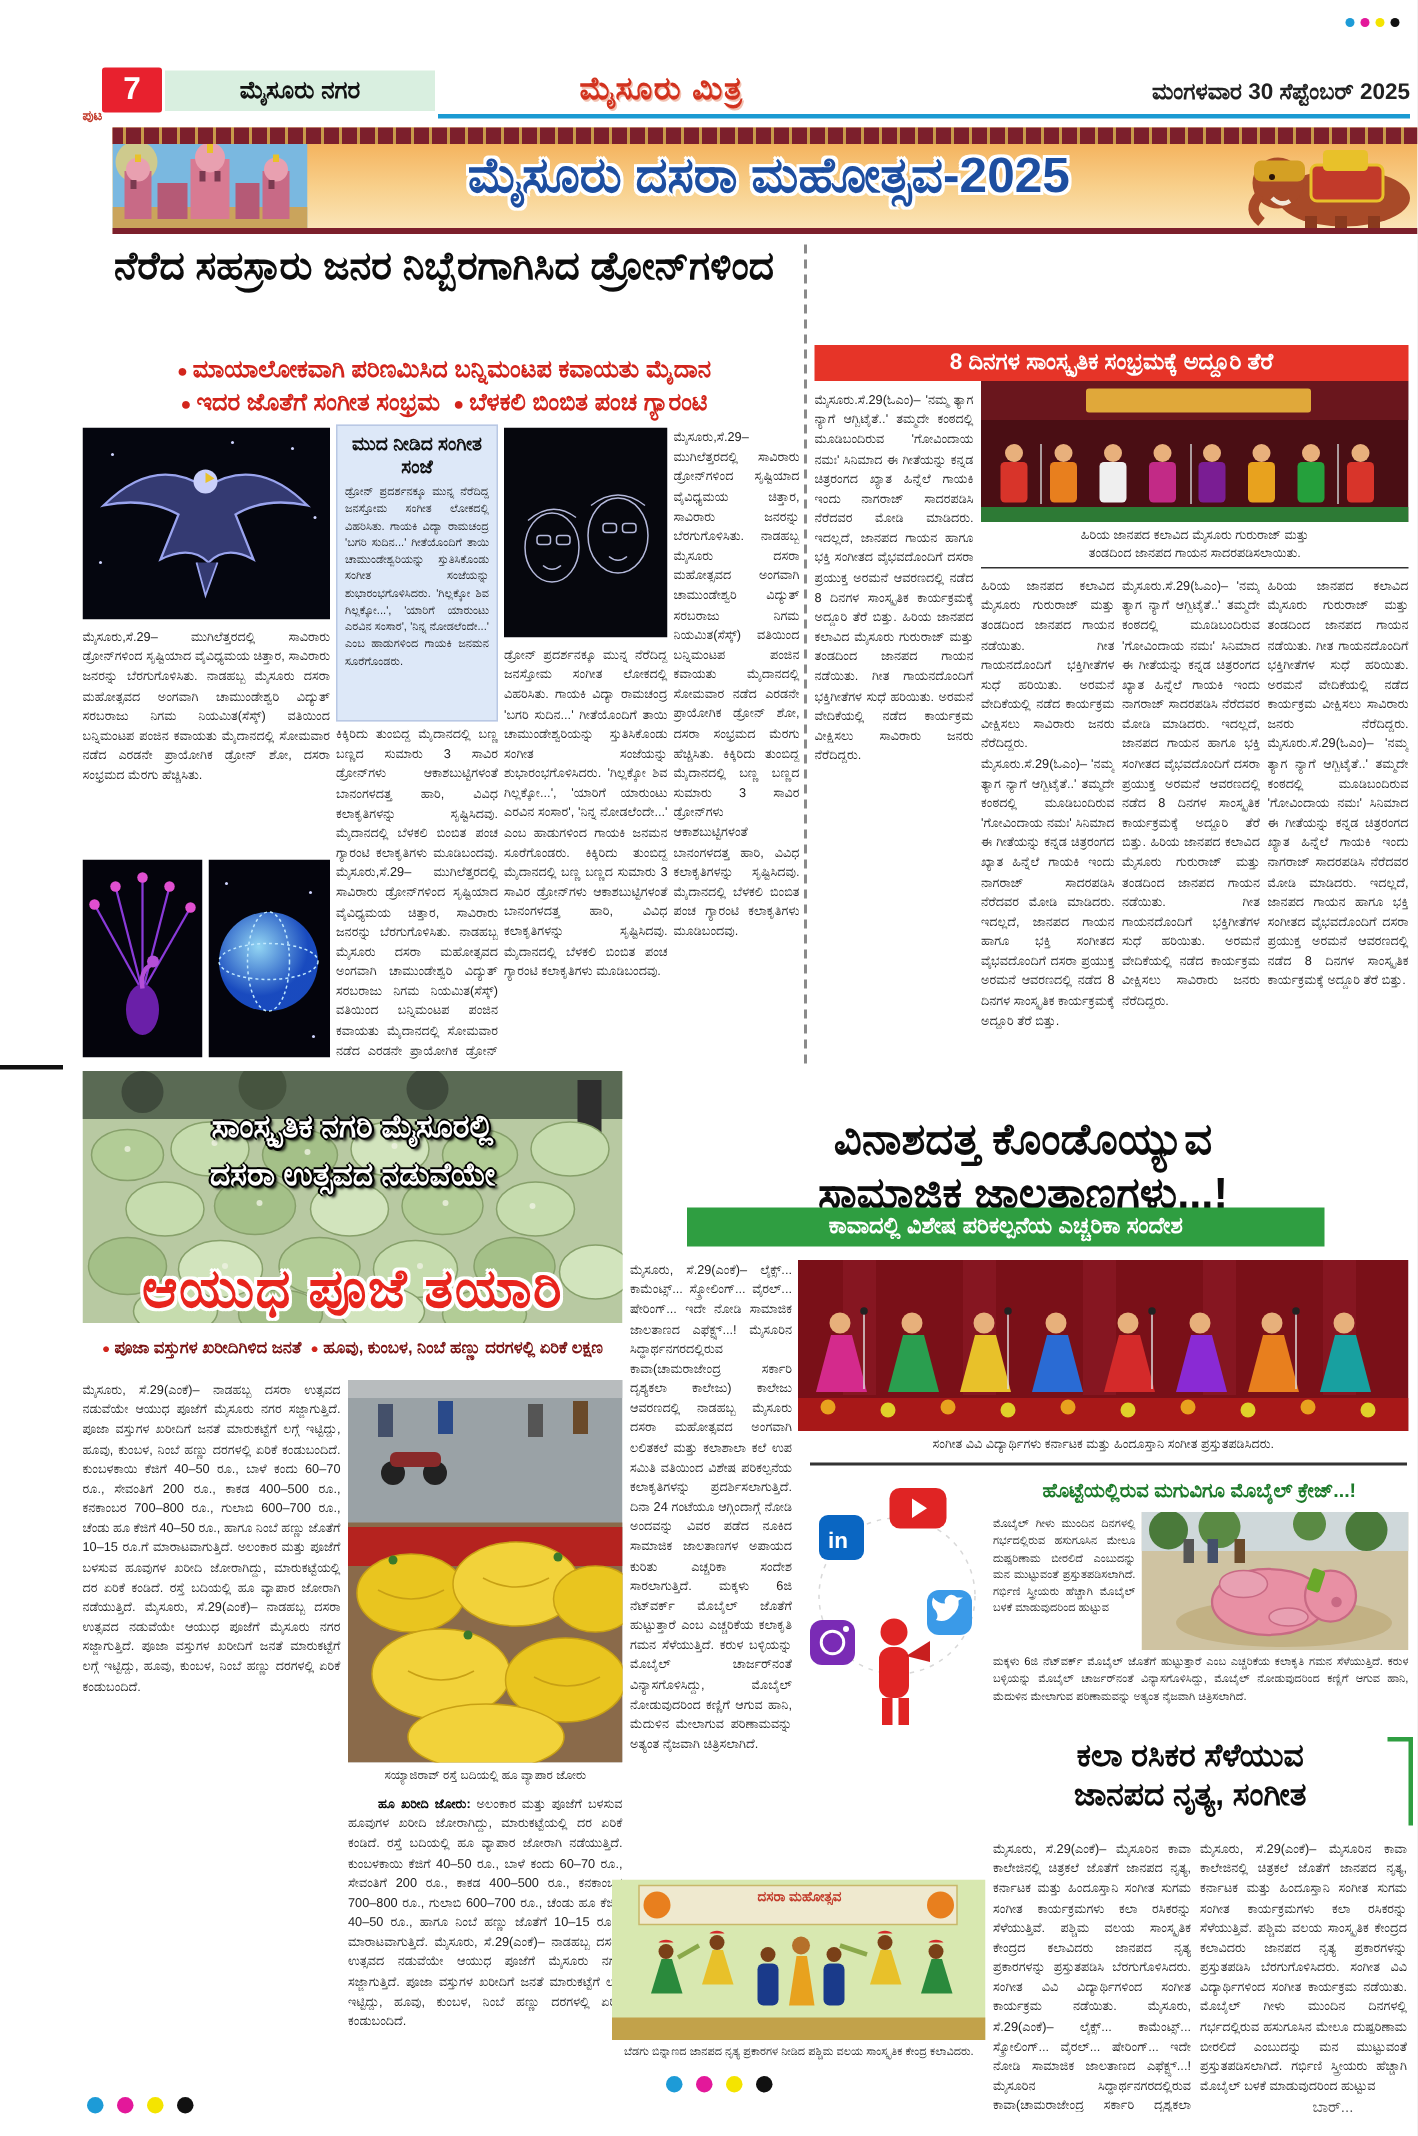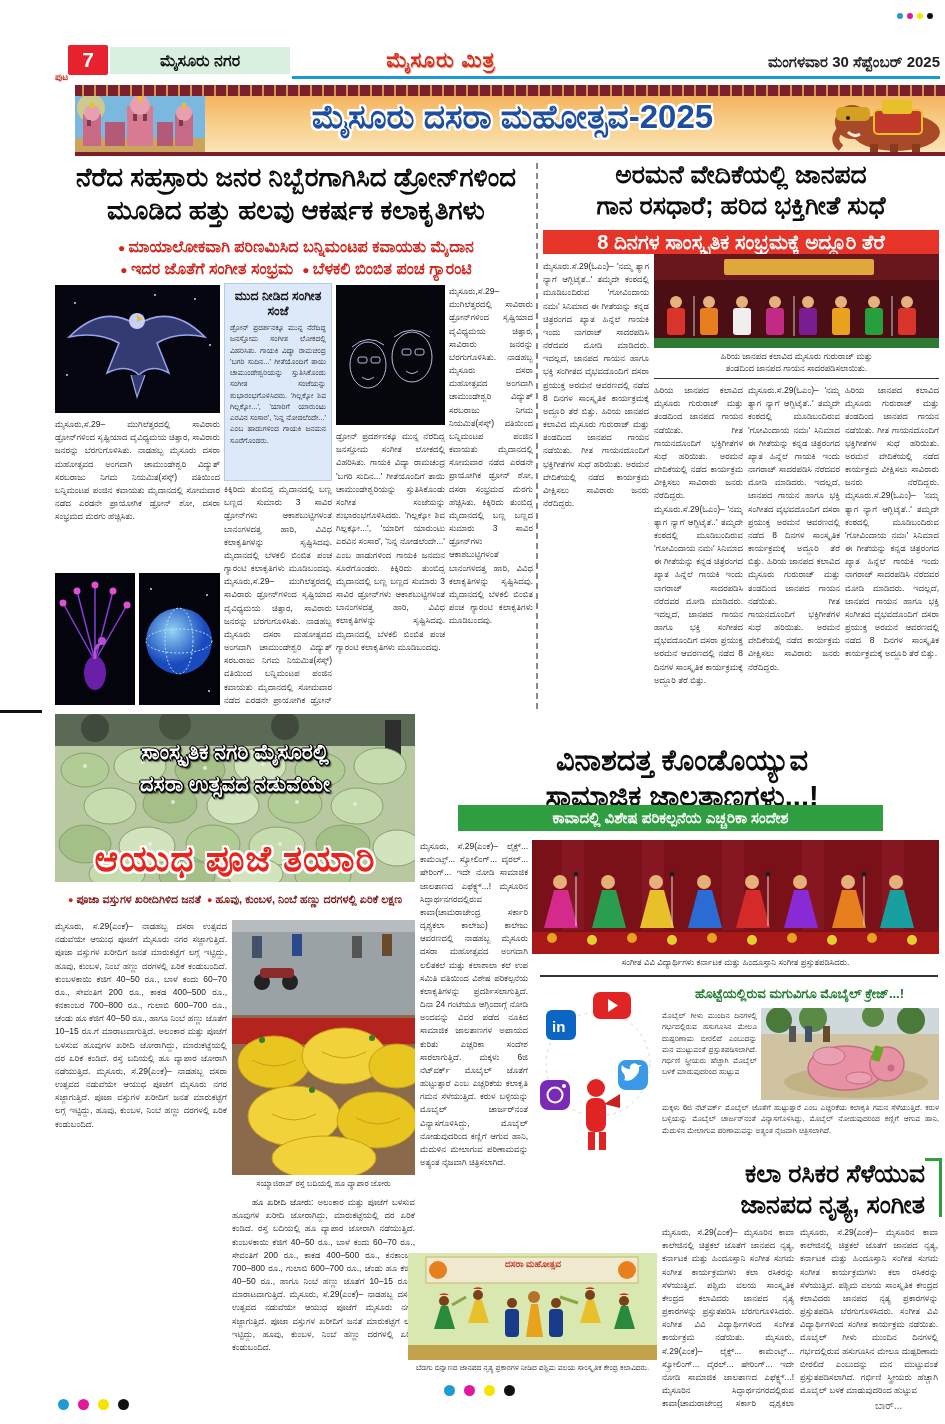--- a/index.html
+++ b/index.html
@@ -17,29 +17,29 @@
   .banner{background:linear-gradient(180deg,#f3a94e 0%,#f8cf8a 55%,#fbe7bd 100%);margin-left:20px;}
   .banner-border-top{height:11px;background:repeating-linear-gradient(90deg,#7c1f2c 0 7px,#c89a4a 7px 9px,#7c1f2c 9px 12px);}
   .banner-border-bot{position:absolute;left:0;right:0;bottom:0;height:4px;background:#7c1f2c;}
   .banner-title{font-size:33px;font-weight:bold;color:#1d4ea0;text-align:center;
     text-shadow:-2px 0 #fff,2px 0 #fff,0 -2px #fff,0 2px #fff,2px 2px #fff,-2px -2px #fff,2px -2px #fff,-2px 2px #fff;}
   
   .hl{font-weight:bold;color:#0d0d0d;text-align:center;line-height:1.25;}
   .hl-drone{font-size:26px;}
   .hl-palace{font-size:25px;}
   .hl-social{font-size:29px;}
-  .hl-kalaa{font-size:25px;text-align:right;}
+  .hl-kalaa{font-size:21px;}
   .red-bullets{color:#d2251c;font-weight:bold;font-size:16px;text-align:center;line-height:1.4;}
   .red-bullets .b:before{content:"● ";font-size:12px;}
-  .redbar{background:#e63428;color:#fff;font-weight:bold;font-size:20px;text-align:center;}
+  .redbar{background:#e63428;color:#fff;font-weight:bold;font-size:15px;text-align:center;}
   .greenbar{background:#2f9e41;color:#fff;font-weight:bold;font-size:15px;text-align:center;}
   
   .bt{font-size:8.5px;line-height:1.55;text-align:justify;color:#1c1c1c;overflow:hidden;}
   .bt.small{font-size:7.5px;line-height:1.5;}
-  .lead{font-weight:normal;color:#000;padding-left:20px;}
+  .lead{font-weight:bold;color:#000;padding-left:20px;}
   .cap{font-size:8.5px;color:#222;text-align:center;line-height:1.4;}
   .dashv{border-left:2px dashed #8a8a8a;}
   .hr{background:#333;}
   
   .musicbox{background:#dde8f8;border:1px solid #b9c8e4;padding:5px 5px;}
   .musicbox h4{margin:0 0 3px 0;font-size:12.5px;text-align:center;font-weight:bold;color:#101010;}
   
   .veg-overlay{font-size:21px;font-weight:bold;color:#fff;text-align:center;line-height:1.5;
     text-shadow:-1.5px 0 #000,1.5px 0 #000,0 -1.5px #000,0 1.5px #000,2px 2px 2px #000;}
   .ayudha-title{font-size:36px;font-weight:bold;color:#e8251d;text-align:center;letter-spacing:1px;
@@ -104,21 +104,20 @@
         <rect x="72" y="50" width="8" height="8" fill="#8a3a1e"></rect>
         <rect x="94" y="50" width="8" height="8" fill="#8a3a1e"></rect>
       <path d="M30,38 q6,6 12,2" stroke="#f2e8d8" stroke-width="3" fill="none"></path>
       <circle cx="30" cy="24" r="2" fill="#2a1408"></circle>
     </svg>
     <div class="banner-border-bot"></div>
   </div>
 
   <div class="abs hl hl-drone" style="left:57px;top:161px;width:478px;">
     <div>ನೆರೆದ ಸಹಸ್ರಾರು ಜನರ ನಿಬ್ಬೆರಗಾಗಿಸಿದ ಡ್ರೋನ್‌ಗಳಿಂದ</div>
-    <div>ಮೂಡಿದ ಹತ್ತು ಹಲವು ಆಕರ್ಷಕ ಕಲಾಕೃತಿಗಳು</div>
   </div>
   <div class="abs red-bullets" style="left:58px;top:236px;width:476px;">
     <div><span class="b">ಮಾಯಾಲೋಕವಾಗಿ ಪರಿಣಮಿಸಿದ ಬನ್ನಿಮಂಟಪ ಕವಾಯತು ಮೈದಾನ</span></div>
     <div><span class="b">ಇದರ ಜೊತೆಗೆ ಸಂಗೀತ ಸಂಭ್ರಮ</span>&nbsp;&nbsp;<span class="b">ಬೆಳಕಲಿ ಬಿಂಬಿತ ಪಂಚ ಗ್ಯಾರಂಟಿ</span></div>
   </div>
   <div class="abs dashv" style="left:536px;top:163px;height:546px;"></div>
 
   <svg class="abs photo" style="left:55px;top:285px;" width="165" height="128" viewBox="0 0 165 128">
     <rect width="165" height="128" fill="#05060f"></rect>
     <circle cx="20" cy="18" r="1" fill="#cfd4ff"></circle>
@@ -193,24 +192,20 @@
   <div class="abs bt" style="left:336px;top:430px;width:109px;height:280px;">
     <span>ಡ್ರೋನ್ ಪ್ರದರ್ಶನಕ್ಕೂ ಮುನ್ನ ನೆರೆದಿದ್ದ ಜನಸ್ತೋಮ ಸಂಗೀತ ಲೋಕದಲ್ಲಿ ವಿಹರಿಸಿತು. ಗಾಯಕಿ ವಿದ್ಯಾ ರಾಮಚಂದ್ರ 'ಬಗರಿ ಸುದಿನ...' ಗೀತೆಯೊಂದಿಗೆ ತಾಯಿ ಚಾಮುಂಡೇಶ್ವರಿಯನ್ನು ಸ್ತುತಿಸಿಕೊಂಡು ಸಂಗೀತ ಸಂಜೆಯನ್ನು ಶುಭಾರಂಭಗೊಳಿಸಿದರು. 'ಗಿಲ್ಲಕ್ಕೋ ಶಿವ ಗಿಲ್ಲಕ್ಕೋ...', 'ಯಾರಿಗೆ ಯಾರುಂಟು ಎರವಿನ ಸಂಸಾರ', 'ನಿನ್ನ ನೋಡಲೆಂದೇ...' ಎಂಬ ಹಾಡುಗಳಿಂದ ಗಾಯಕಿ ಜನಮನ ಸೂರೆಗೊಂಡರು.</span>
     <span>ಕಿಕ್ಕಿರಿದು ತುಂಬಿದ್ದ ಮೈದಾನದಲ್ಲಿ ಬಣ್ಣ ಬಣ್ಣದ ಸುಮಾರು 3 ಸಾವಿರ ಡ್ರೋನ್‌ಗಳು ಆಕಾಶಬುಟ್ಟಿಗಳಂತೆ ಬಾನಂಗಳದತ್ತ ಹಾರಿ, ವಿವಿಧ ಕಲಾಕೃತಿಗಳನ್ನು ಸೃಷ್ಟಿಸಿದವು. ಮೈದಾನದಲ್ಲಿ ಬೆಳಕಲಿ ಬಿಂಬಿತ ಪಂಚ ಗ್ಯಾರಂಟಿ ಕಲಾಕೃತಿಗಳು ಮೂಡಿಬಂದವು.</span>
   </div>
 
   <div class="abs bt" style="left:449px;top:285px;width:84px;height:425px;">
     <span>ಮೈಸೂರು,ಸೆ.29– ಮುಗಿಲೆತ್ತರದಲ್ಲಿ ಸಾವಿರಾರು ಡ್ರೋನ್‌ಗಳಿಂದ ಸೃಷ್ಟಿಯಾದ ವೈವಿಧ್ಯಮಯ ಚಿತ್ತಾರ, ಸಾವಿರಾರು ಜನರನ್ನು ಬೆರಗುಗೊಳಿಸಿತು. ನಾಡಹಬ್ಬ ಮೈಸೂರು ದಸರಾ ಮಹೋತ್ಸವದ ಅಂಗವಾಗಿ ಚಾಮುಂಡೇಶ್ವರಿ ವಿದ್ಯುತ್ ಸರಬರಾಜು ನಿಗಮ ನಿಯಮಿತ(ಸೆಸ್ಕ್) ವತಿಯಿಂದ ಬನ್ನಿಮಂಟಪ ಪಂಜಿನ ಕವಾಯತು ಮೈದಾನದಲ್ಲಿ ಸೋಮವಾರ ನಡೆದ ಎರಡನೇ ಪ್ರಾಯೋಗಿಕ ಡ್ರೋನ್ ಶೋ, ದಸರಾ ಸಂಭ್ರಮದ ಮೆರಗು ಹೆಚ್ಚಿಸಿತು.</span>
     <span>ಕಿಕ್ಕಿರಿದು ತುಂಬಿದ್ದ ಮೈದಾನದಲ್ಲಿ ಬಣ್ಣ ಬಣ್ಣದ ಸುಮಾರು 3 ಸಾವಿರ ಡ್ರೋನ್‌ಗಳು ಆಕಾಶಬುಟ್ಟಿಗಳಂತೆ ಬಾನಂಗಳದತ್ತ ಹಾರಿ, ವಿವಿಧ ಕಲಾಕೃತಿಗಳನ್ನು ಸೃಷ್ಟಿಸಿದವು. ಮೈದಾನದಲ್ಲಿ ಬೆಳಕಲಿ ಬಿಂಬಿತ ಪಂಚ ಗ್ಯಾರಂಟಿ ಕಲಾಕೃತಿಗಳು ಮೂಡಿಬಂದವು.</span>
   </div>
 
-  <div class="abs hl hl-palace" style="left:543px;top:159px;width:396px;">
-    <div>ಅರಮನೆ ವೇದಿಕೆಯಲ್ಲಿ ಜಾನಪದ</div>
-    <div>ಗಾನ ರಸಧಾರೆ; ಹರಿದ ಭಕ್ತಿಗೀತೆ ಸುಧೆ</div>
-  </div>
   <div class="abs redbar" style="left:543px;top:230px;width:396px;height:24px;line-height:24px;">8 ದಿನಗಳ ಸಾಂಸ್ಕೃತಿಕ ಸಂಭ್ರಮಕ್ಕೆ ಅದ್ದೂರಿ ತೆರೆ</div>
 
   <div class="abs bt" style="left:543px;top:260px;width:106px;height:450px;">
     <span>ಮೈಸೂರು.ಸೆ.29(ಓಎಂ)– 'ನಮ್ಮ ತ್ಯಾಗ ನ್ಯಾಗೆ ಆಗ್ಬಿಟೈತೆ..' ತಮ್ಮದೇ ಕಂಠದಲ್ಲಿ ಮೂಡಿಬಂದಿರುವ 'ಗೋವಿಂದಾಯ ನಮಃ' ಸಿನಿಮಾದ ಈ ಗೀತೆಯನ್ನು ಕನ್ನಡ ಚಿತ್ರರಂಗದ ಖ್ಯಾತ ಹಿನ್ನೆಲೆ ಗಾಯಕಿ ಇಂದು ನಾಗರಾಜ್ ಸಾದರಪಡಿಸಿ ನೆರೆದವರ ಮೋಡಿ ಮಾಡಿದರು. ಇದಲ್ಲದೆ, ಜಾನಪದ ಗಾಯನ ಹಾಗೂ ಭಕ್ತಿ ಸಂಗೀತದ ವೈಭವದೊಂದಿಗೆ ದಸರಾ ಪ್ರಯುಕ್ತ ಅರಮನೆ ಆವರಣದಲ್ಲಿ ನಡೆದ 8 ದಿನಗಳ ಸಾಂಸ್ಕೃತಿಕ ಕಾರ್ಯಕ್ರಮಕ್ಕೆ ಅದ್ದೂರಿ ತೆರೆ ಬಿತ್ತು.</span>
     <span>ಹಿರಿಯ ಜಾನಪದ ಕಲಾವಿದ ಮೈಸೂರು ಗುರುರಾಜ್ ಮತ್ತು ತಂಡದಿಂದ ಜಾನಪದ ಗಾಯನ ನಡೆಯಿತು. ಗೀತ ಗಾಯನದೊಂದಿಗೆ ಭಕ್ತಿಗೀತೆಗಳ ಸುಧೆ ಹರಿಯಿತು. ಅರಮನೆ ವೇದಿಕೆಯಲ್ಲಿ ನಡೆದ ಕಾರ್ಯಕ್ರಮ ವೀಕ್ಷಿಸಲು ಸಾವಿರಾರು ಜನರು ನೆರೆದಿದ್ದರು.</span>
   </div>
 
   <svg class="abs photo" style="left:654px;top:254px;" width="285" height="94" viewBox="0 0 285 94">
     <rect width="285" height="94" fill="#4a0e14"></rect>
     <rect width="285" height="26" fill="#6a161d"></rect>

